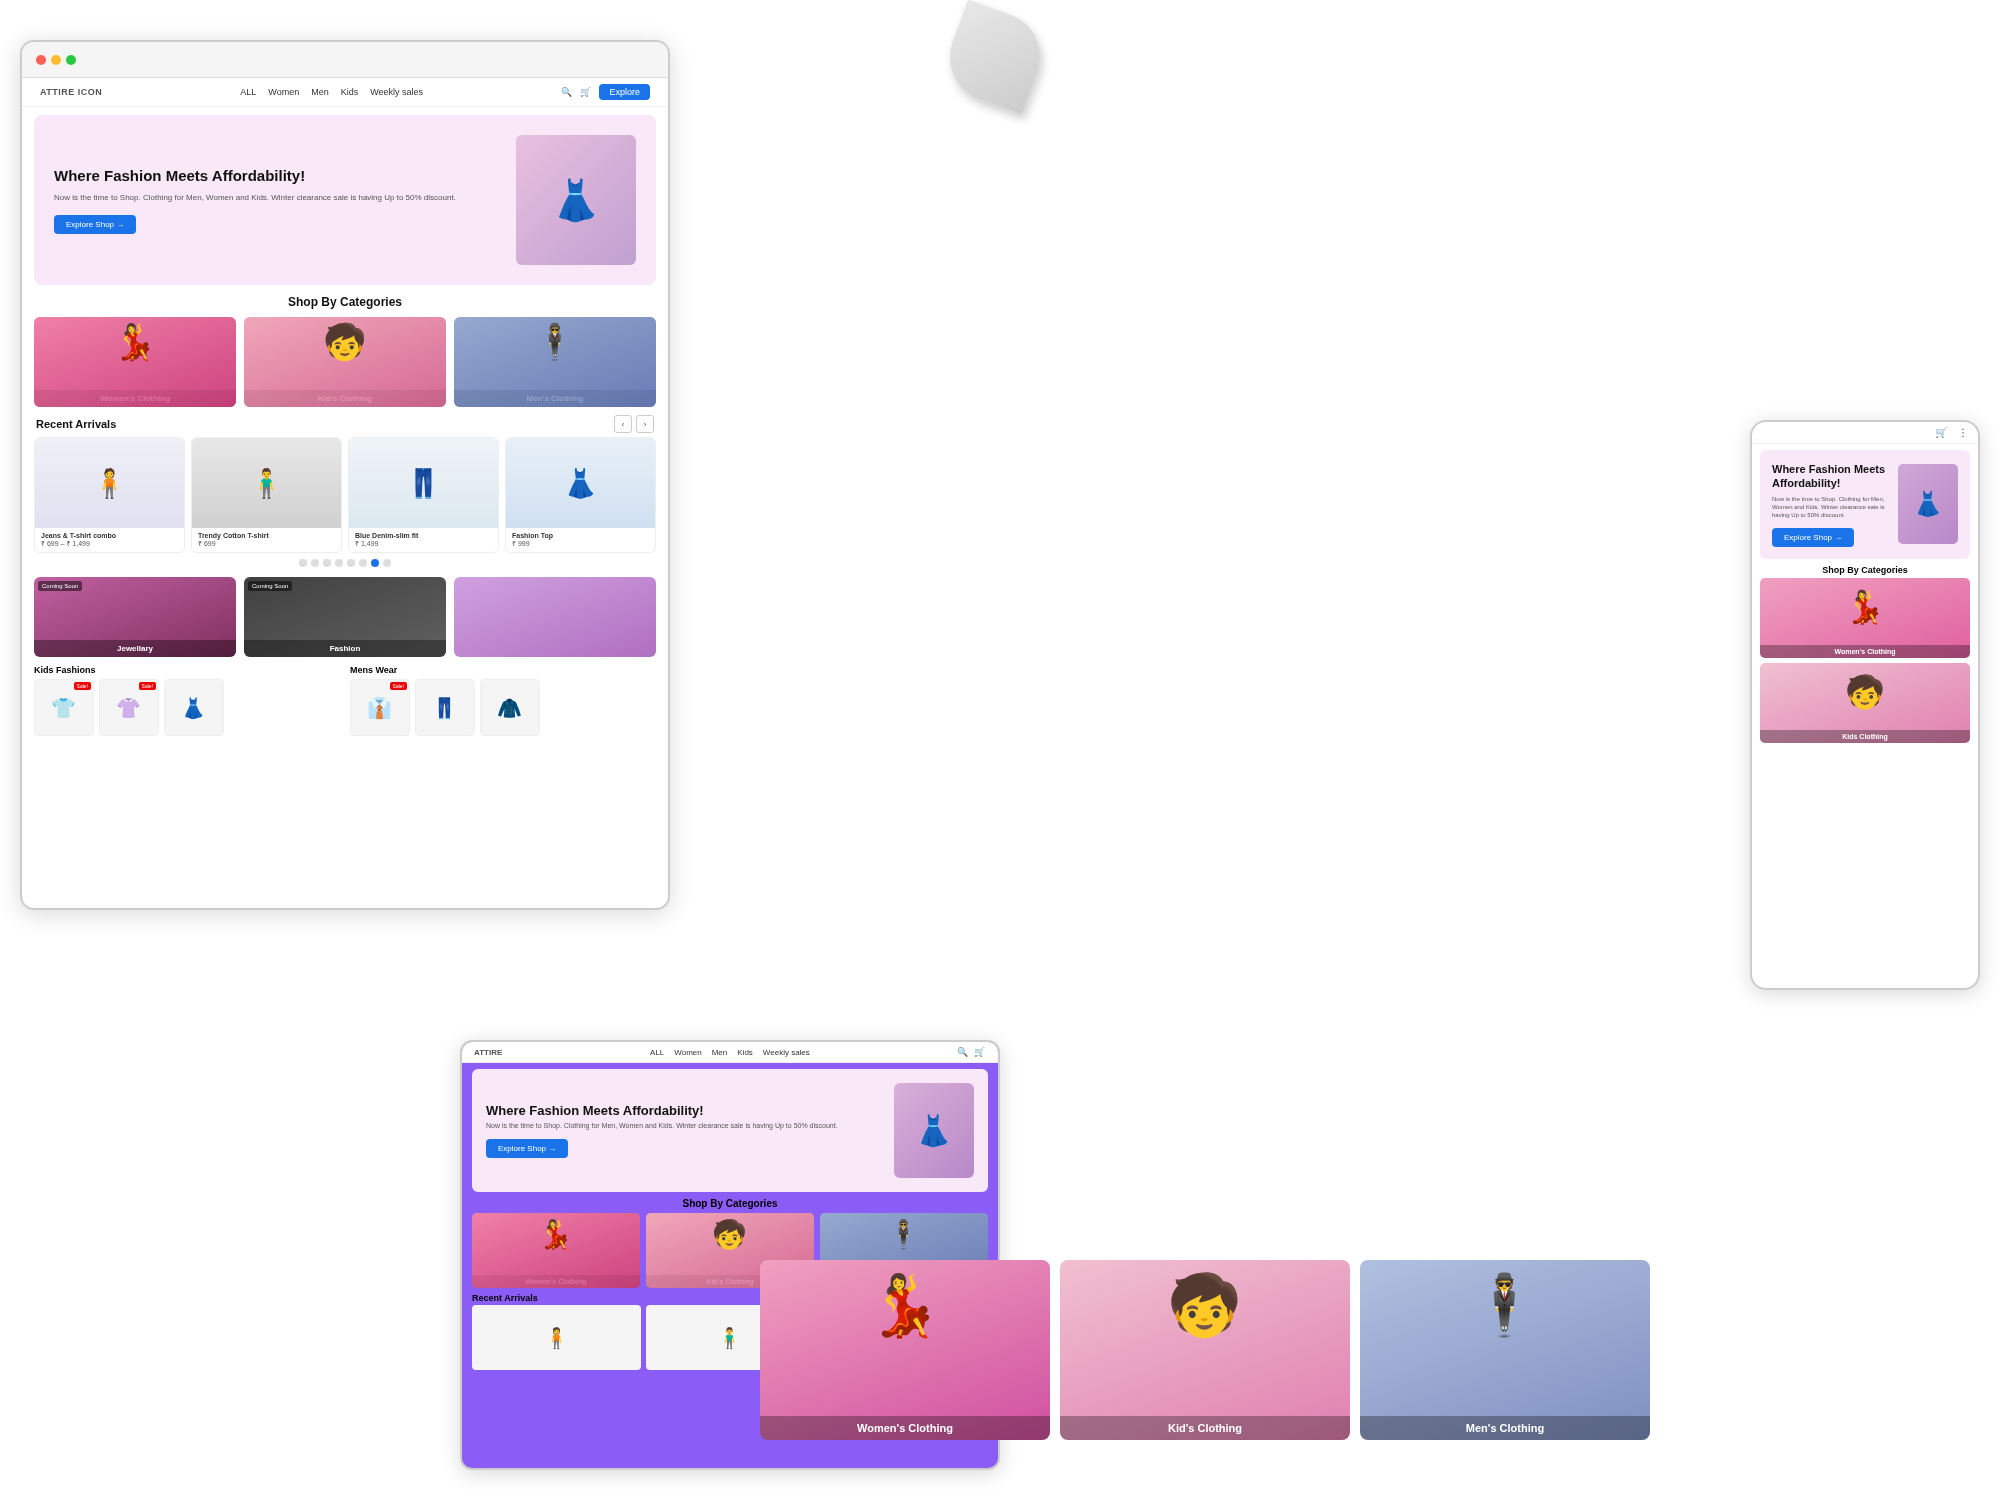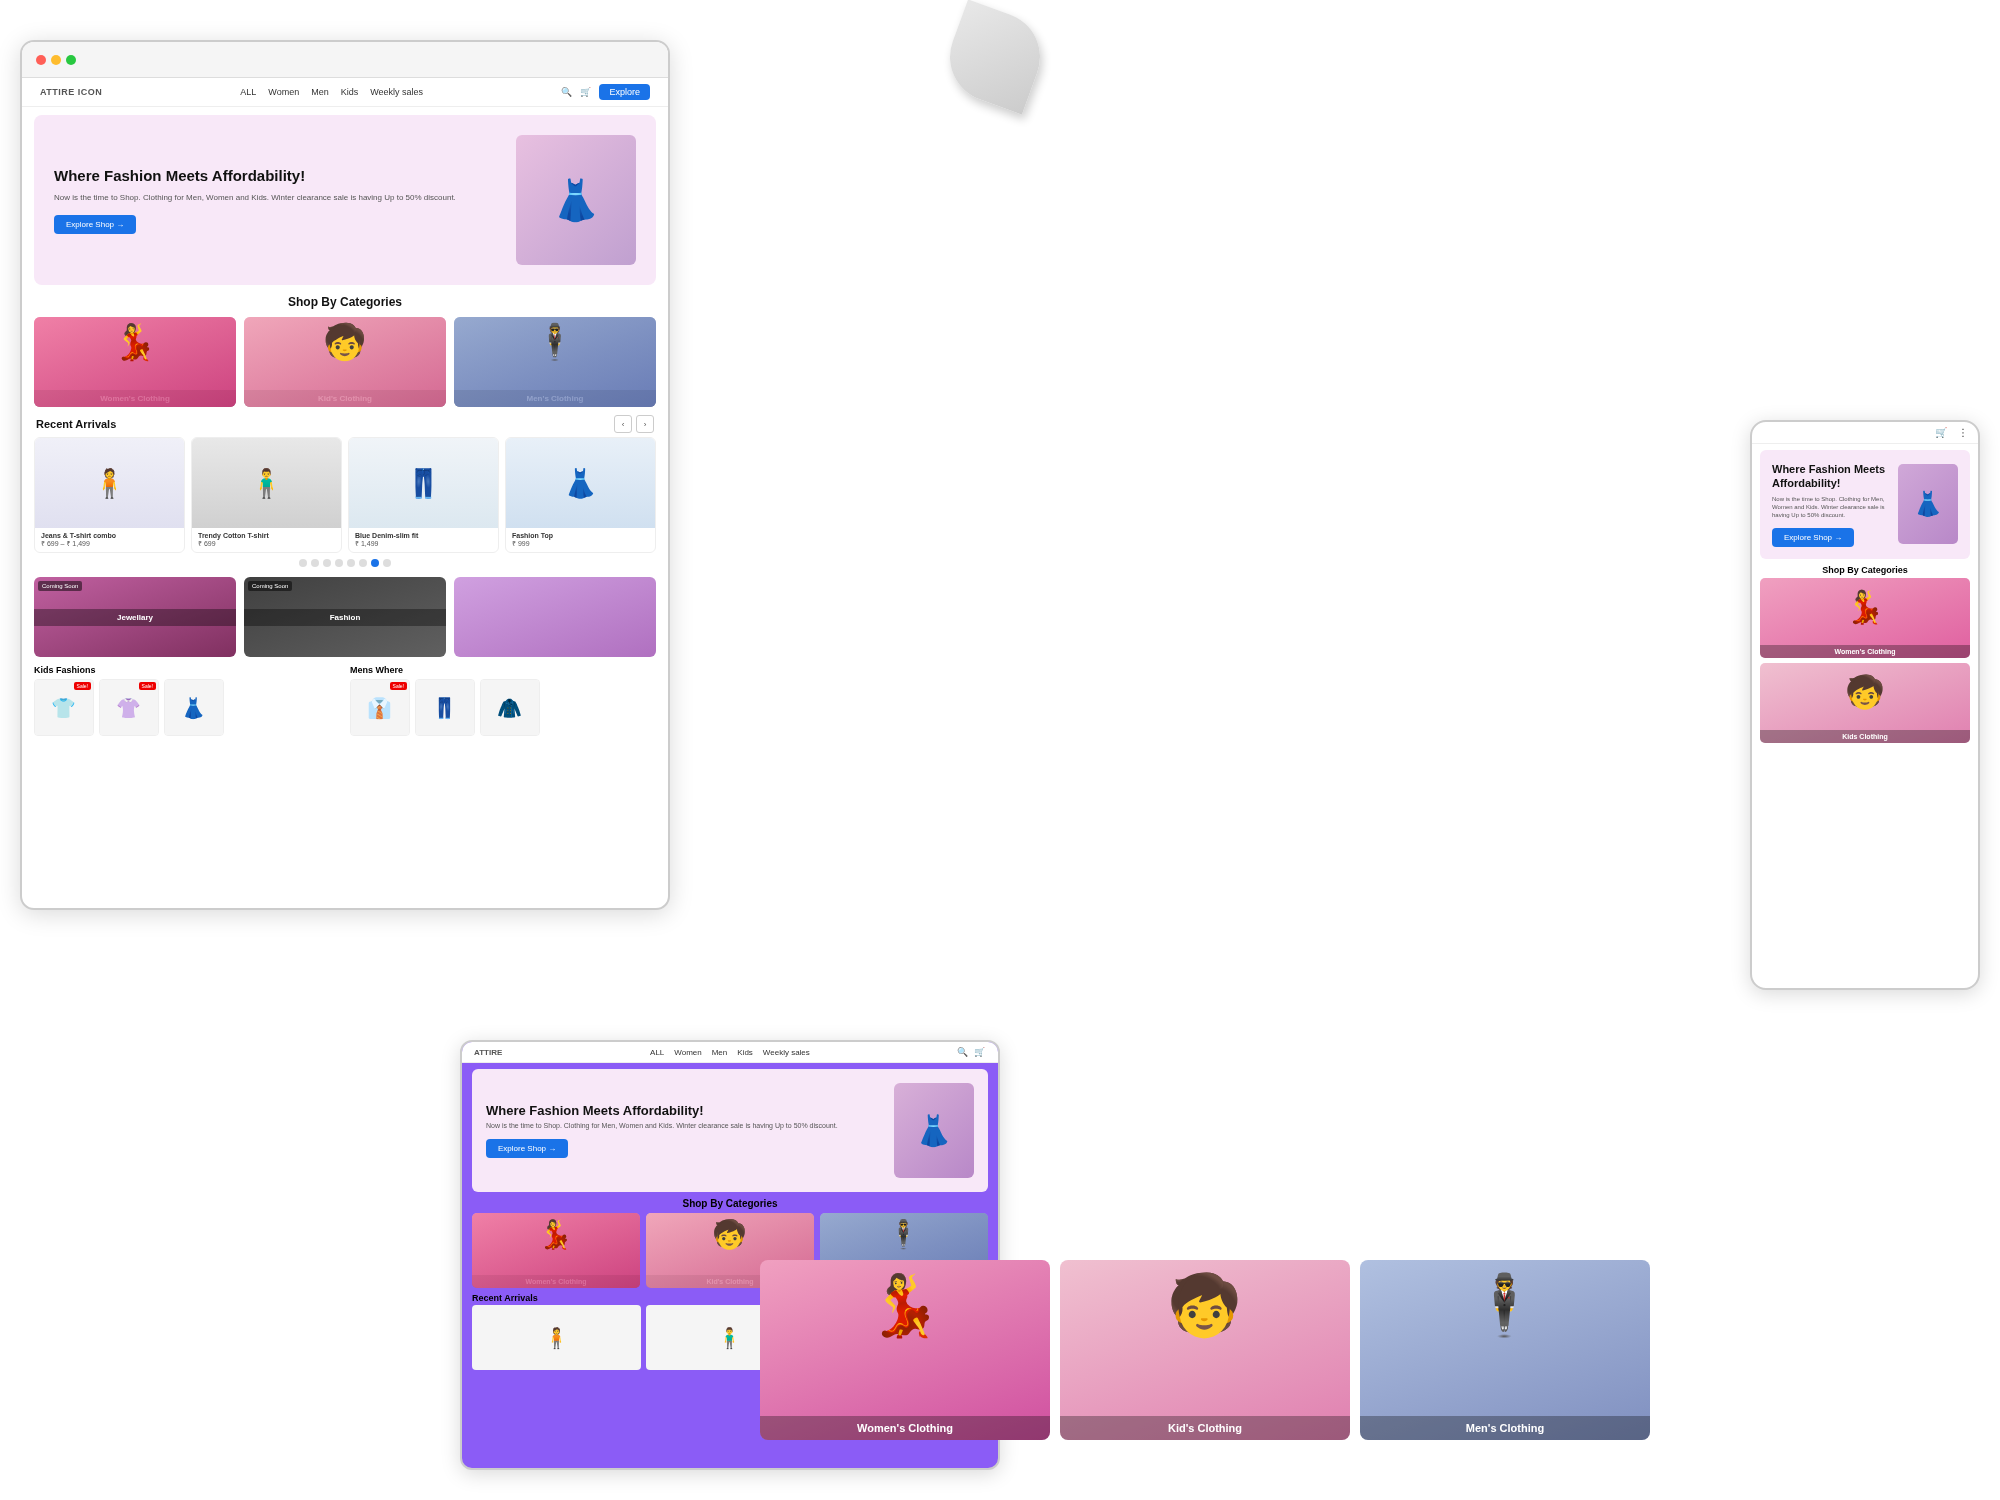--- a/index.html
+++ b/index.html
@@ -225,21 +225,21 @@
       gap: 8px;
       padding: 4px 12px;
     }
     .coming-card {
       flex: 1;
       height: 80px;
       border-radius: 6px;
       position: relative;
       overflow: hidden;
       display: flex;
-      align-items: center;
+      align-items: flex-end;
       justify-content: center;
     }
     .coming-card-label {
       color: #fff;
       font-size: 8px;
       font-weight: 700;
       padding: 4px;
       background: rgba(0,0,0,0.35);
       width: 100%;
       text-align: center;
@@ -633,21 +633,21 @@
             <span class="sale-badge">Sale!</span>
             👚
           </div>
         </div>
         <div class="small-product">
           <div class="small-product-img">👗</div>
         </div>
       </div>
     </div>
     <div class="bottom-sec">
-      <h3>Mens Where</h3>
+      <h3>Mens Wear</h3>
       <div class="small-product-row">
         <div class="small-product">
           <div class="small-product-img">
             <span class="sale-badge">Sale!</span>
             👔
           </div>
         </div>
         <div class="small-product">
           <div class="small-product-img">👖</div>
         </div>

